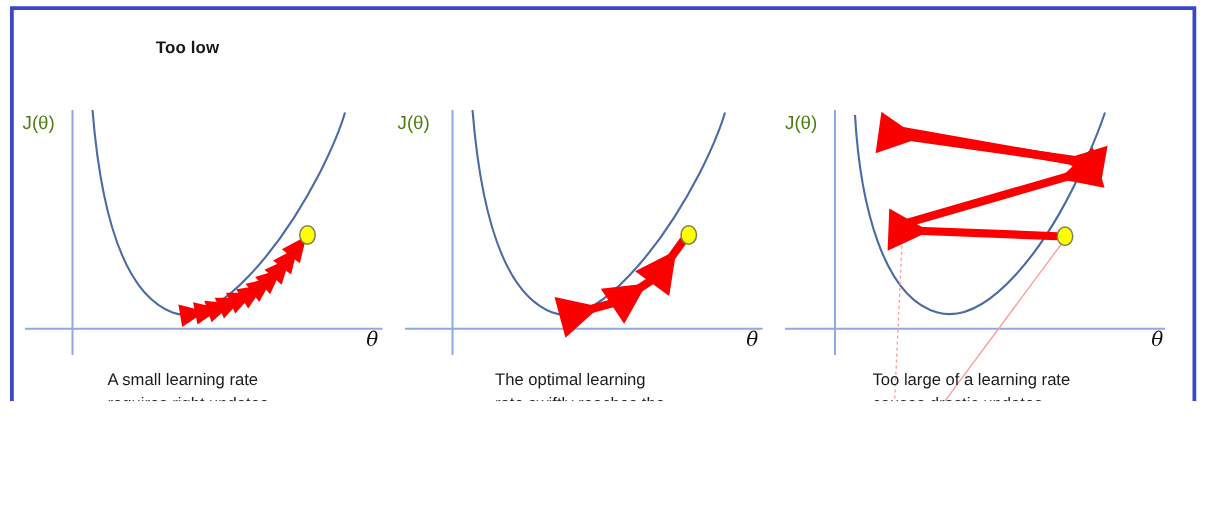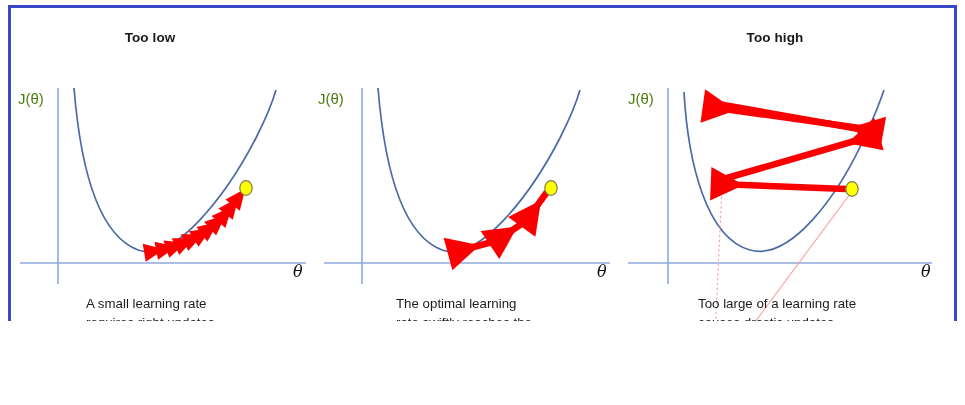--- a/index.html
+++ b/index.html
@@ -158,21 +158,20 @@
         <line x1="178" y1="229" x2="137" y2="240"></line>
       </g>
       <ellipse cx="233" cy="176" rx="6.2" ry="7.4" fill="#ffff00" stroke="#7f7f50" stroke-width="1.2"></ellipse>
     </svg>
     <div class="caption">The optimal learning
 rate swiftly reaches the
 minimum point</div>
   </div>
 
   <div class="panel" id="panel-2">
-    <div class="panel-title">Too high</div>
     <div class="axis-label-y">J(θ)</div>
     <div class="axis-label-x">θ</div>
     <svg class="panel-svg" viewBox="0 0 320 375">
       <defs>
         <marker id="ah-big-2" markerWidth="5.4" markerHeight="5.4" refX="3.9" refY="2.7" orient="auto">
           <path d="M0,2.7 L5.0,0.15 L5.0,5.25 Z" fill="#fb0000"></path>
         </marker>
         <marker id="ah-hint-2" markerWidth="7" markerHeight="7" refX="5.5" refY="3" orient="auto">
           <path d="M0,3 L6.4,0.6 L6.4,5.4 Z" fill="#f8a0a0"></path>
         </marker>

